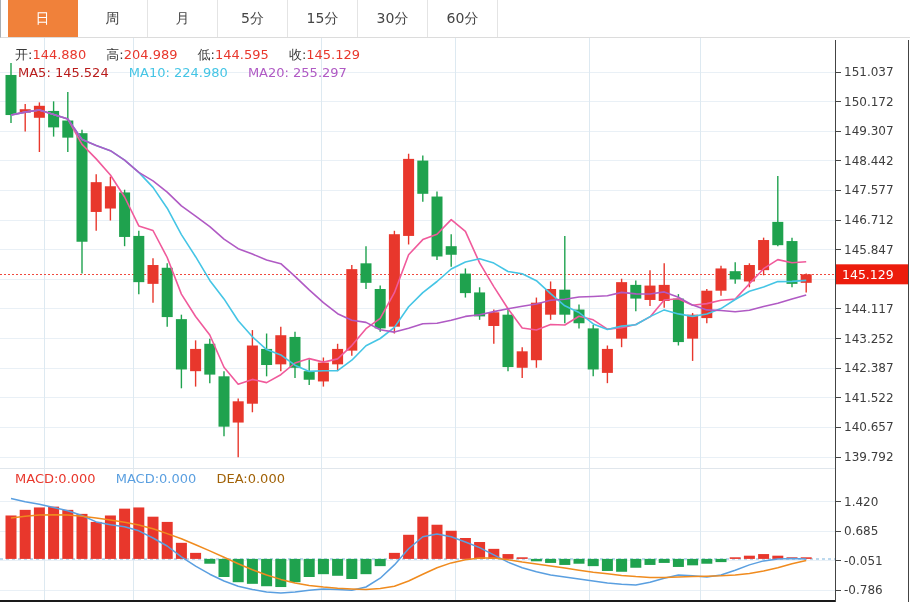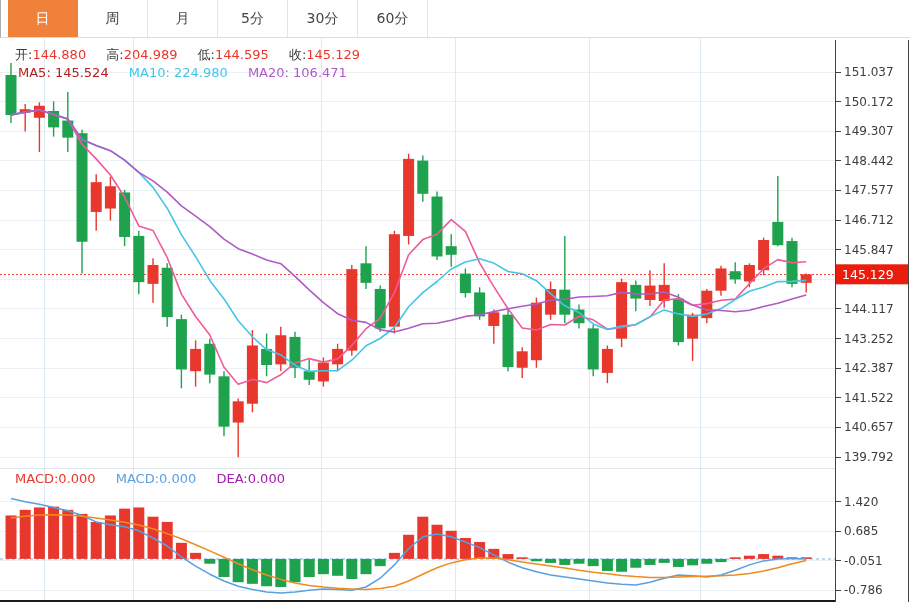--- a/index.html
+++ b/index.html
@@ -12,47 +12,48 @@
   .hdr .grp{margin-right:16px;margin-top:16px;}
   #ohlc-hdr{top:46px;}
   #ma-hdr{top:65px;left:18px;}
   #macd-hdr{top:471px;}
   .lbl{color:#3a3a3a;}
   .val-red{color:#e8372c;}
   .ma5{color:#b91c1c;}
   .ma10{color:#45c5e5;}
   .ma20{color:#b05ac4;}
   .diff{color:#5a9fe0;}
-  .dea{color:#a21caf;}
+  .dea{color:#a16207;}
   #chart-svg{position:absolute;top:38px;left:0;z-index:1;}
 </style>
 </head>
 <body>
 
 <div class="app">
   <div class="tabbar" id="tabbar">
       <div class="tab active">日</div>
       <div class="tab">周</div>
       <div class="tab">月</div>
       <div class="tab">5分</div>
+      <div class="tab">15分</div>
       <div class="tab">30分</div>
       <div class="tab">60分</div>
     </div>
 
   <div class="hdr" id="ohlc-hdr">
     <span class="grp"><span class="lbl">开:</span><span class="val-red">144.880</span></span>
     <span class="grp"><span class="lbl">高:</span><span class="val-red">204.989</span></span>
     <span class="grp"><span class="lbl">低:</span><span class="val-red">144.595</span></span>
     <span class="grp"><span class="lbl">收:</span><span class="val-red">145.129</span></span>
   </div>
 
   <div class="hdr" id="ma-hdr">
     <span class="grp ma5"><span>MA5:</span> <span>145.524</span></span>
     <span class="grp ma10"><span>MA10:</span> <span>224.980</span></span>
-    <span class="grp ma20"><span>MA20:</span> <span>106.471</span></span>
+    <span class="grp ma20"><span>MA20:</span> <span>255.297</span></span>
   </div>
 
   <div class="hdr" id="macd-hdr">
     <span class="grp val-red"><span>MACD:</span><span>0.000</span></span>
     <span class="grp diff"><span>MACD:</span><span>0.000</span></span>
     <span class="grp dea"><span>DEA:</span><span>0.000</span></span>
   </div>
 
   <svg id="chart-svg" width="910" height="567">
       <line x1="0" y1="34" x2="835" y2="34" stroke="#e9f0f6" stroke-width="1" shape-rendering="crispEdges"></line>

